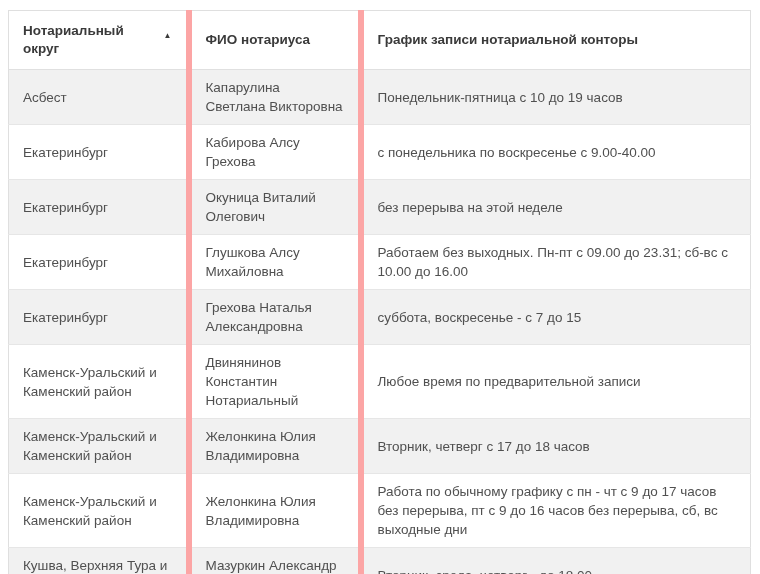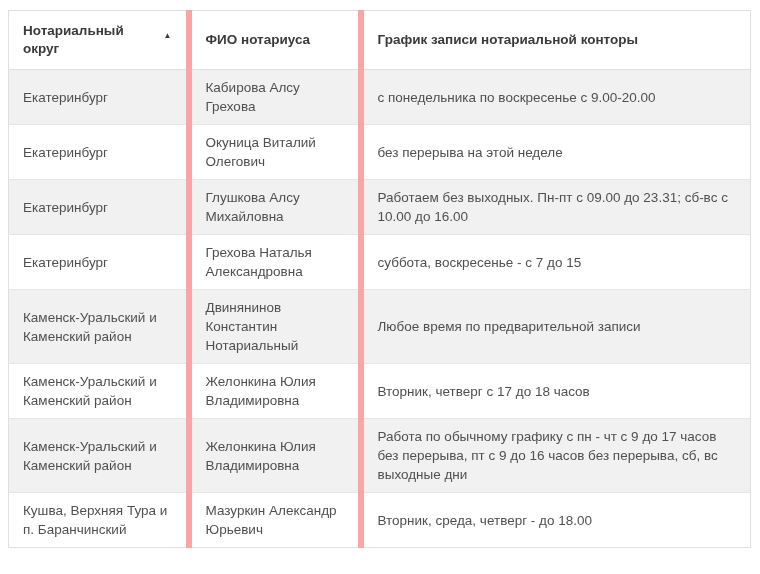--- a/index.html
+++ b/index.html
@@ -85,25 +85,30 @@
         </th>
         <th>
           <span>ФИО нотариуса</span>
         </th>
         <th>
           <span>График записи нотариальной конторы</span>
         </th>
       </tr>
     </thead>
     <tbody>
+  <tr>
+    <td>Асбест</td>
+    <td>Капарулина Светлана Викторовна</td>
+    <td>Понедельник-пятница с 10 до 19 часов</td>
+  </tr>
 
   <tr>
     <td>Екатеринбург</td>
     <td>Кабирова Алсу Грехова</td>
-    <td>с понедельника по воскресенье с 9.00-20.00</td>
+    <td>с понедельника по воскресенье с 9.00-40.00</td>
   </tr>
 
   <tr>
     <td>Екатеринбург</td>
     <td>Окуница Виталий Олегович</td>
     <td>без перерыва на этой неделе</td>
   </tr>
 
   <tr>
     <td>Екатеринбург</td>

